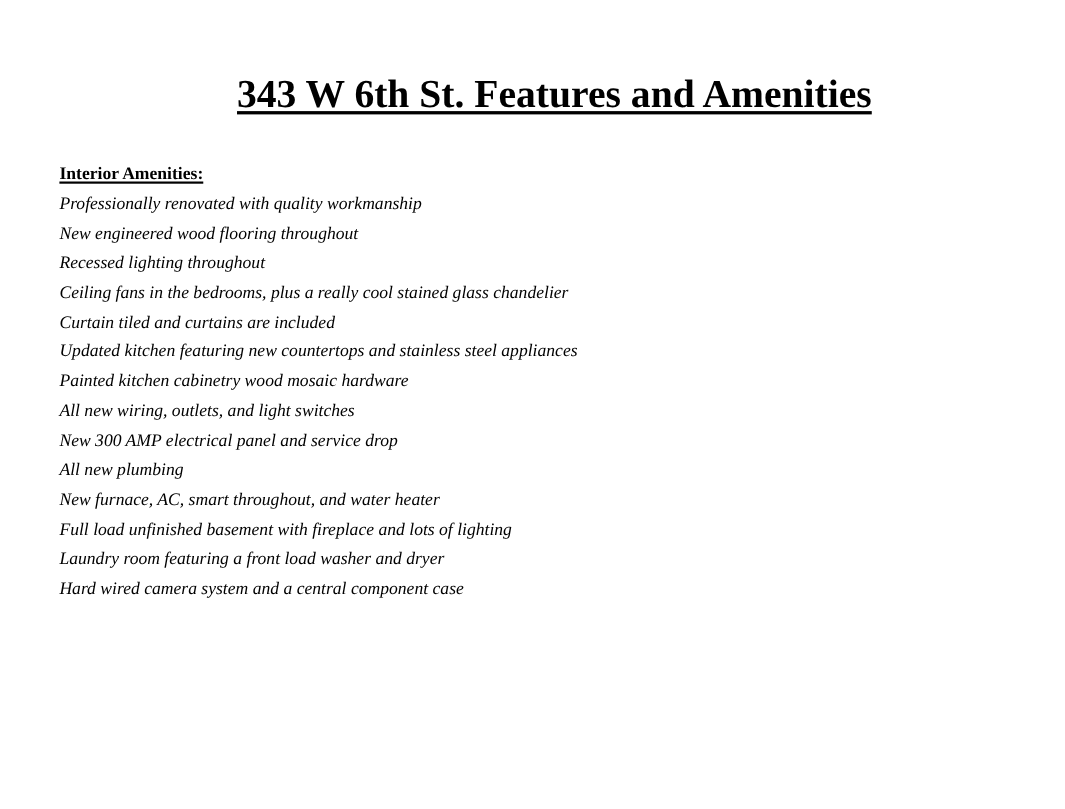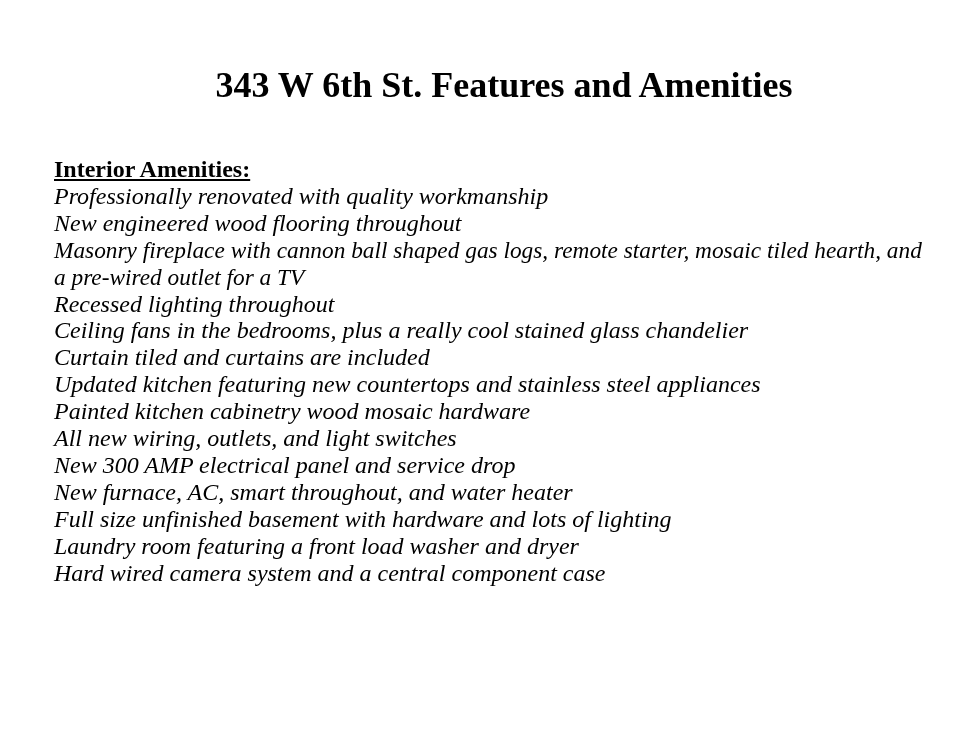--- a/index.html
+++ b/index.html
@@ -21,30 +21,31 @@
       width: 1008px;
       top: 63px;
       text-align: center;
       font-family: "Liberation Serif", serif;
       font-weight: bold;
       font-size: 36px;
       line-height: 44px;
       margin: 0;
     }
     .title span {
+      text-decoration: underline;
       text-decoration-thickness: 3px;
       text-underline-offset: 4px;
       text-align: center;
     }
     .content {
       position: absolute;
       left: 54px;
-      top: 156px;
+      top: 146px;
       width: 900px;
-      font-size: 24px;
+      font-size: 16px;
       line-height: 26.9px;
     }
     .section-heading {
       font-weight: bold;
       text-decoration: underline;
       text-decoration-thickness: 2px;
       text-underline-offset: 2px;
       display: block;
     }
     .item {
@@ -65,25 +66,25 @@
   </style>
 </head>
 <body>
 
 <h1 class="title"><span>343 W 6th St. Features and Amenities</span></h1>
 
 <div class="content">
   <span class="section-heading">Interior Amenities:</span>
   <span class="item">Professionally renovated with quality workmanship</span>
   <span class="item">New engineered wood flooring throughout</span>
-  <span class="item wrap"><span class="condensed">Masonry fireplace with cannon ball shaped gas logs, remote starter, mosaic tiled hearth, and a pre-wired outlet for a TV</span></span>
   <span class="item">Recessed lighting throughout</span>
   <span class="item">Ceiling fans in the bedrooms, plus a really cool stained glass chandelier</span>
   <span class="item">Curtain tiled and curtains are included</span>
   <span class="item">Updated kitchen featuring new countertops and stainless steel appliances</span>
   <span class="item">Painted kitchen cabinetry wood mosaic hardware</span>
   <span class="item">All new wiring, outlets, and light switches</span>
   <span class="item">New 300 AMP electrical panel and service drop</span>
+  <span class="item">All new plumbing</span>
   <span class="item">New furnace, AC, smart throughout, and water heater</span>
-  <span class="item">Full size unfinished basement with hardware and lots of lighting</span>
+  <span class="item">Full load unfinished basement with fireplace and lots of lighting</span>
   <span class="item">Laundry room featuring a front load washer and dryer</span>
   <span class="item">Hard wired camera system and a central component case</span>
 </div>
 
 </body></html>

